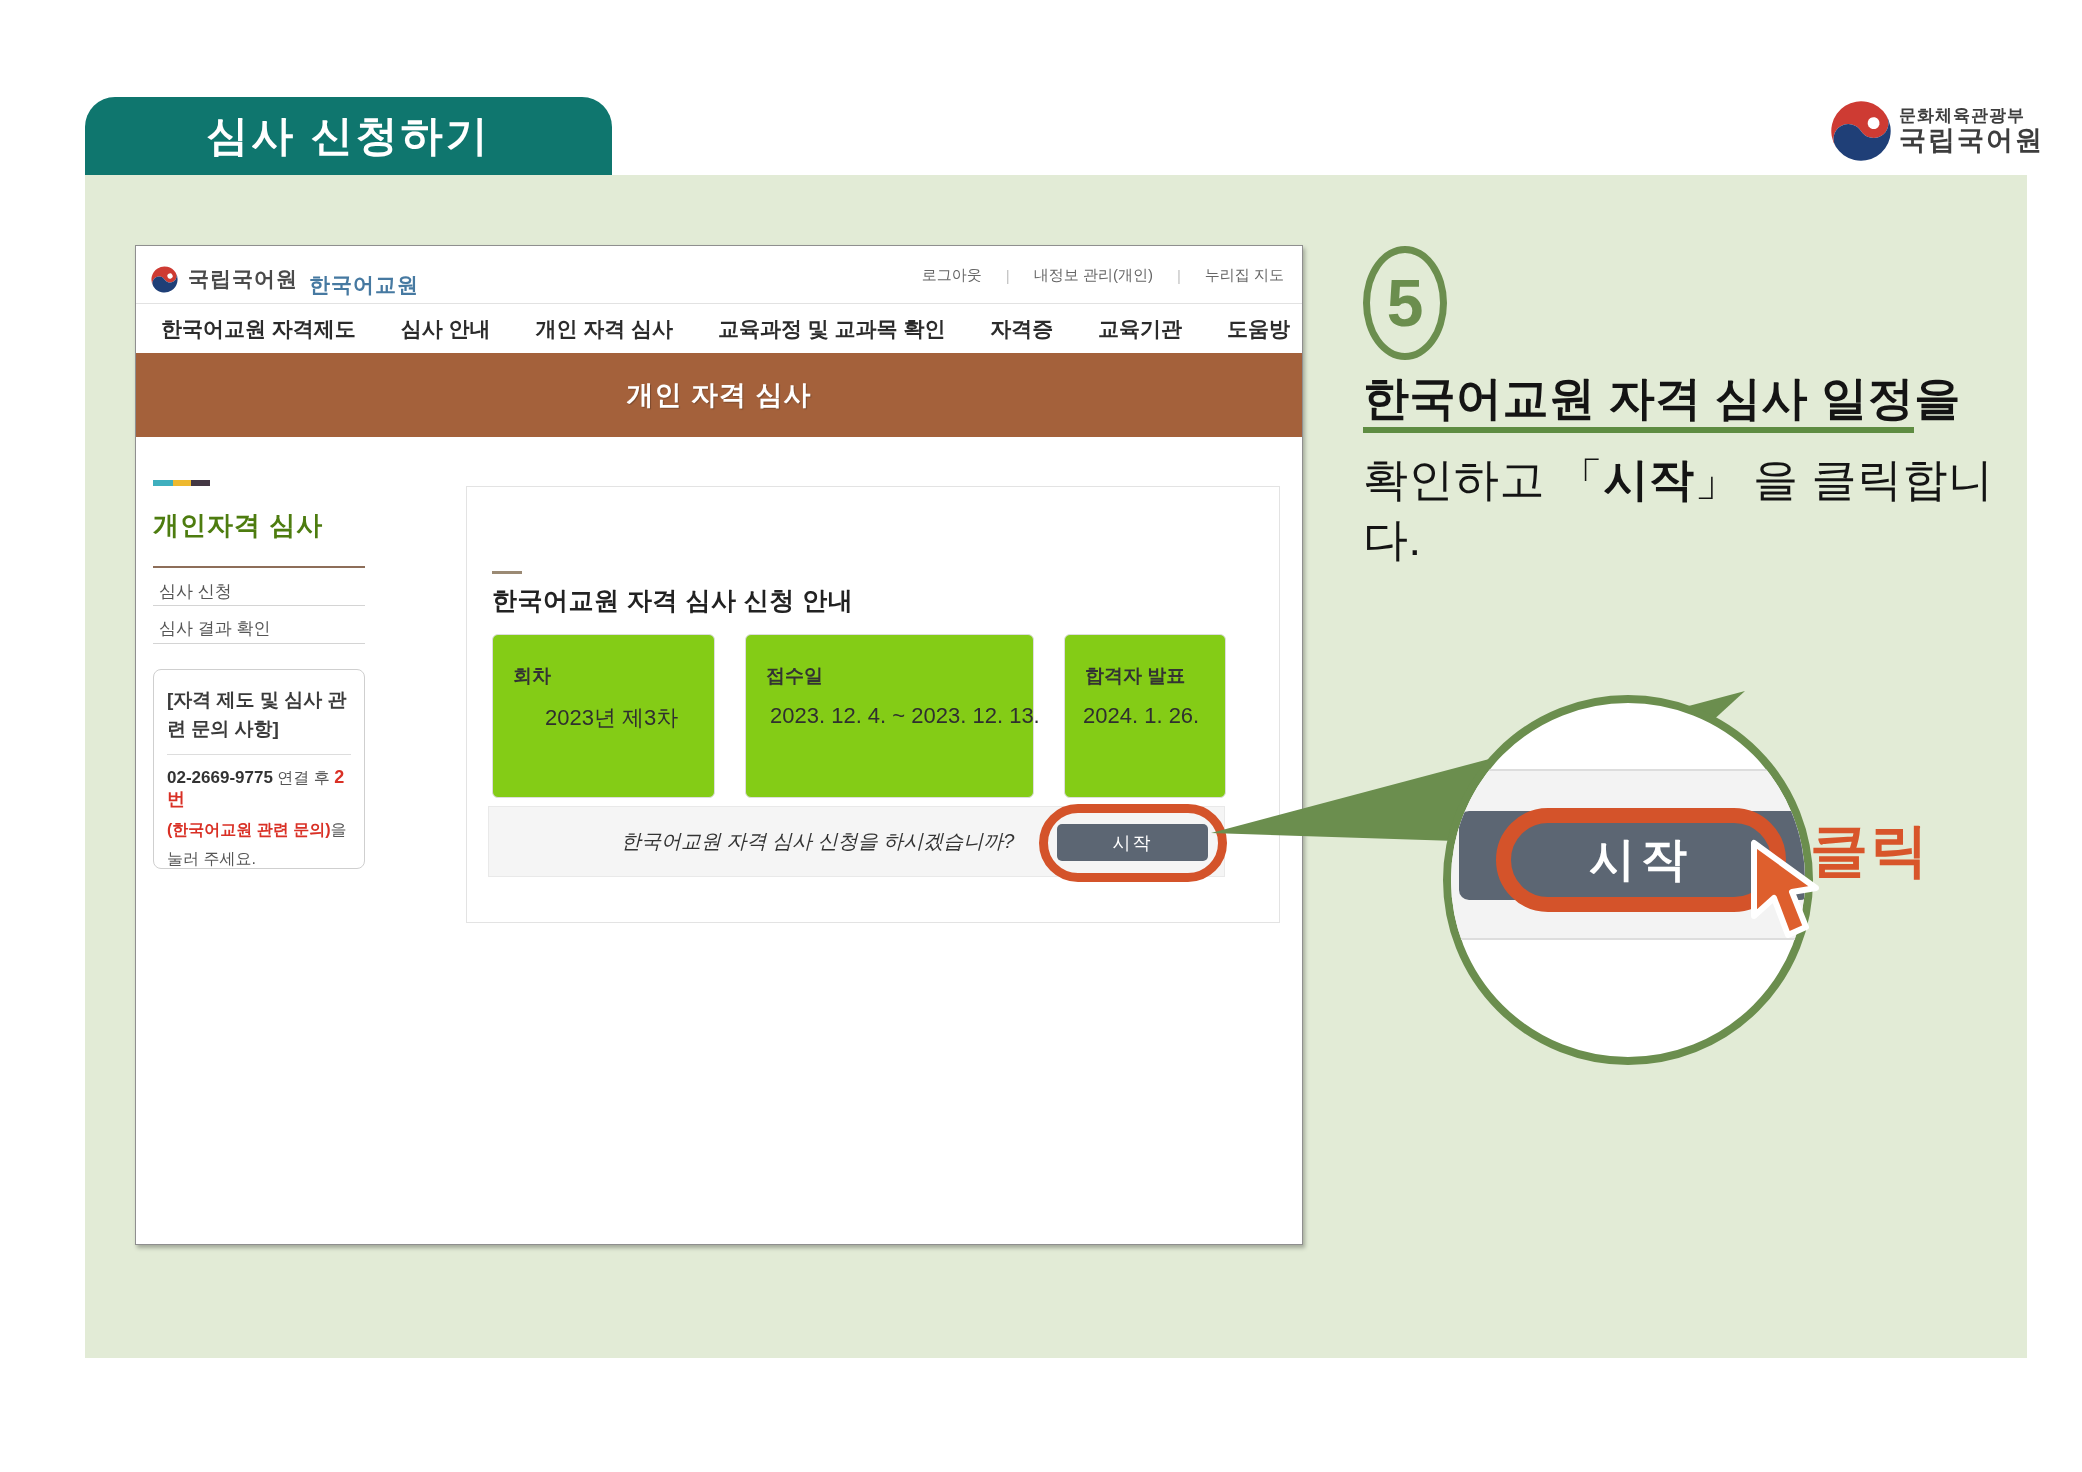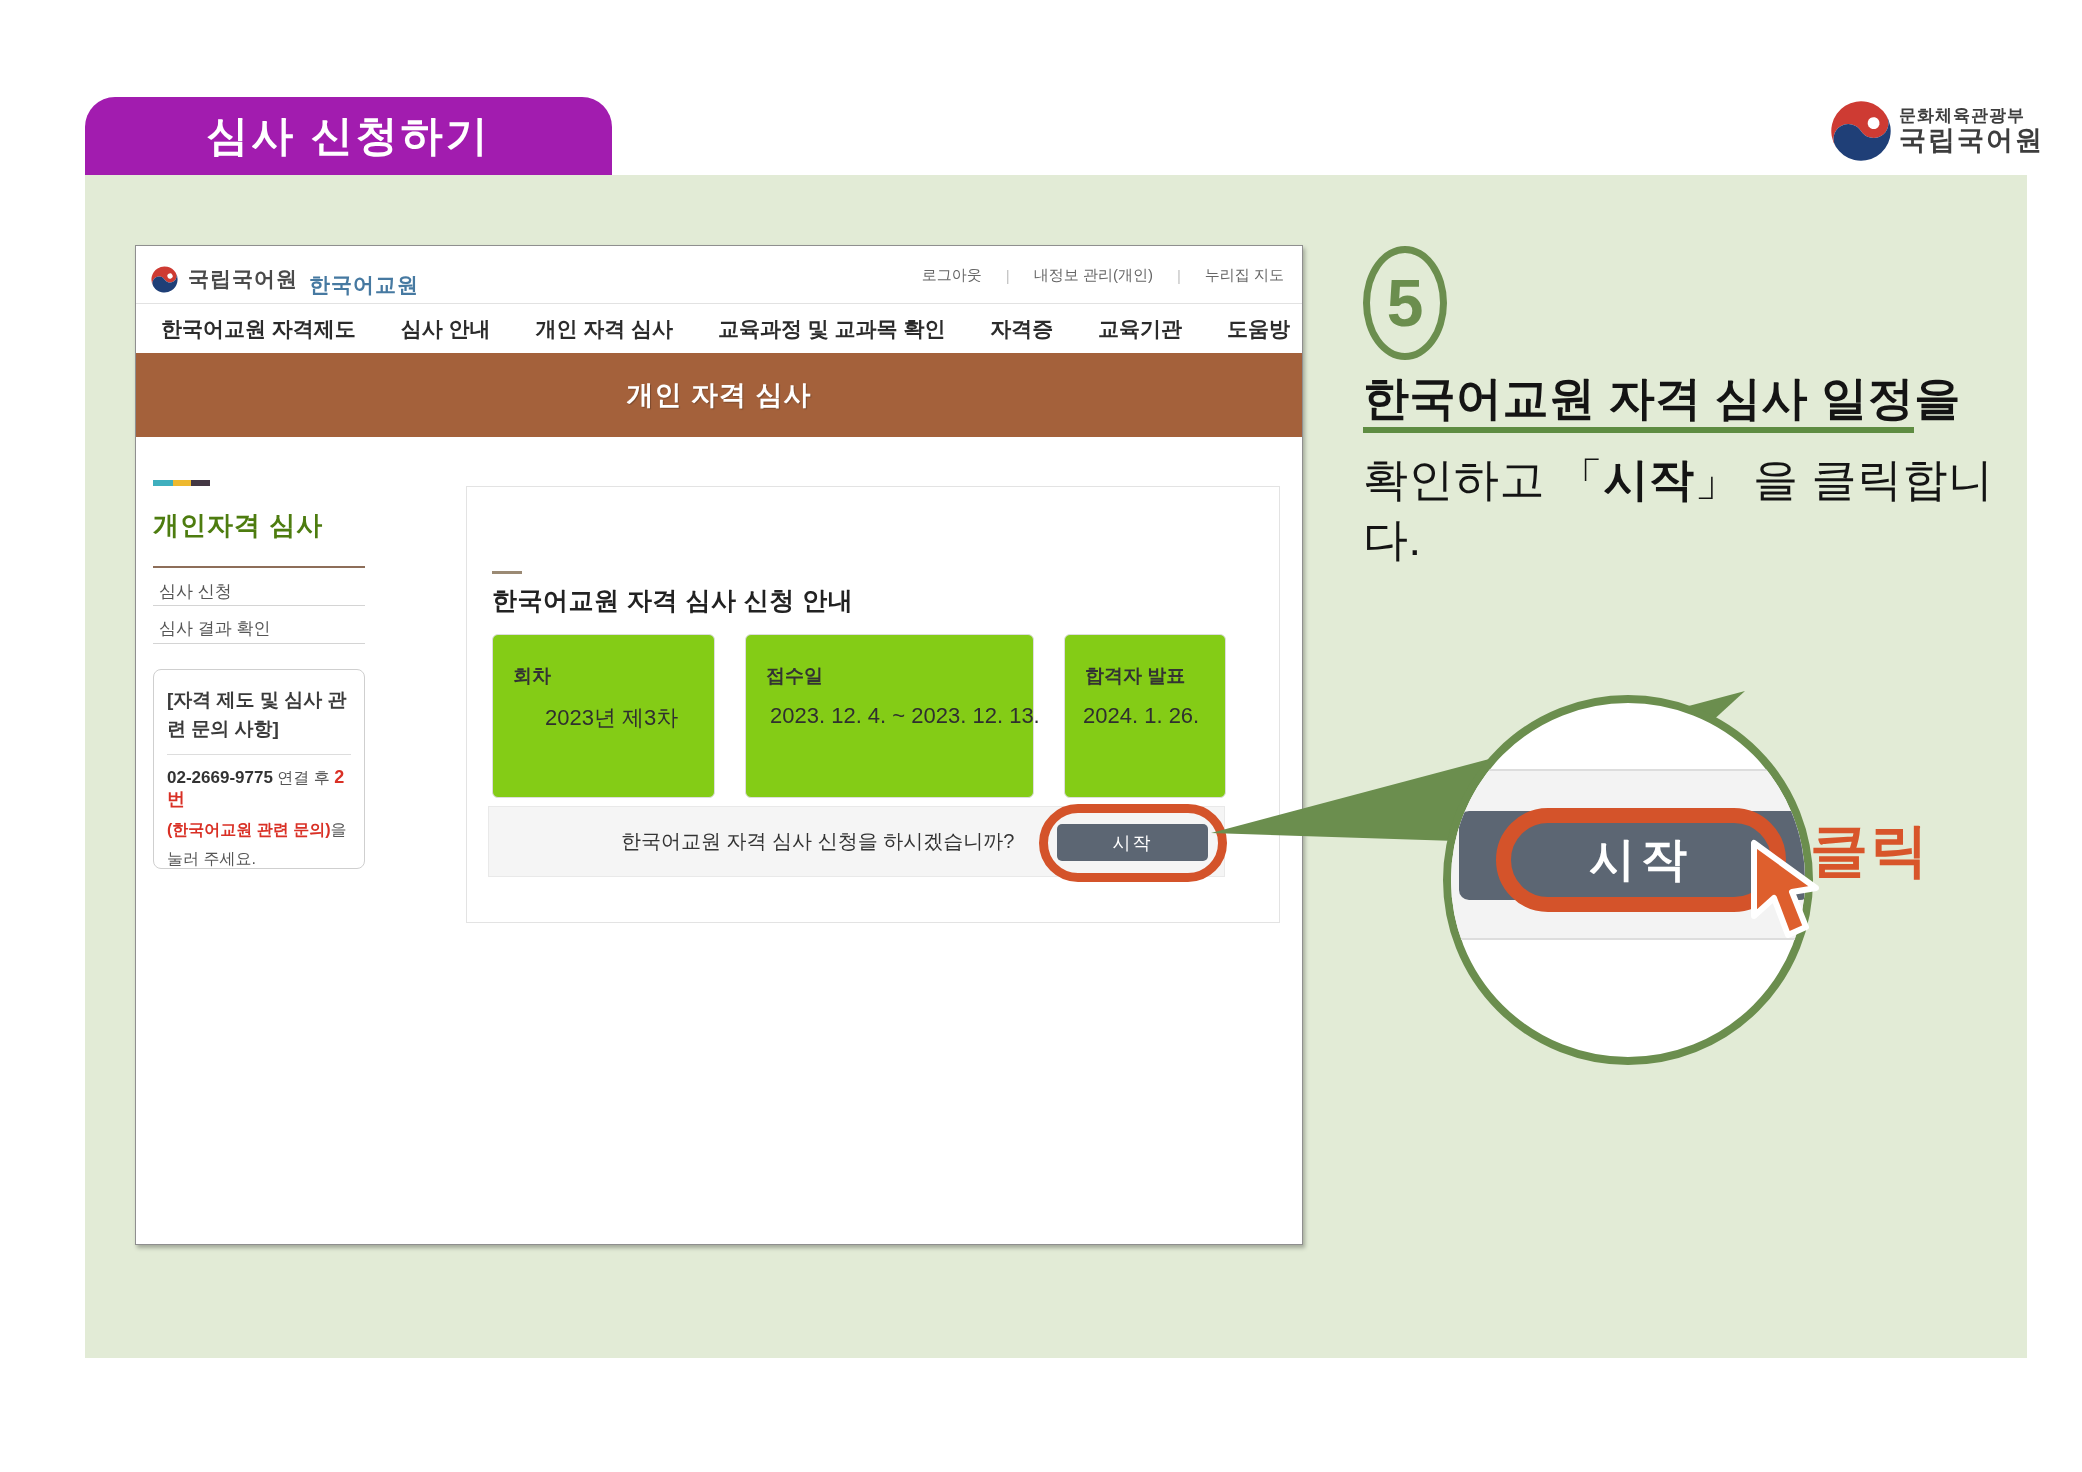--- a/index.html
+++ b/index.html
@@ -3,21 +3,21 @@
 <meta charset="utf-8">
 <style>
   * { margin:0; padding:0; box-sizing:border-box; }
   html,body { width:2082px; height:1472px; background:#ffffff;
     font-family:"Liberation Sans","DejaVu Sans",sans-serif; }
   .stage { position:relative; width:2082px; height:1472px; overflow:hidden; background:#fff; }
   .abs { position:absolute; }
 
   
   .green-panel { left:85px; top:175px; width:1942px; height:1183px; background:#E2EBD6; }
-  .title-banner { left:85px; top:97px; width:527px; height:78px; background:#a21caf;
+  .title-banner { left:85px; top:97px; width:527px; height:78px; background:#0f766e;
     border-radius:30px 30px 0 0; display:flex; align-items:center; justify-content:center; }
   .title-banner span { color:#fff; font-size:42px; font-weight:700; letter-spacing:3px; }
 
   .gov-logo { left:1828px; top:98px; display:flex; align-items:center; gap:5px; }
   .gov-logo .mark { width:66px; height:66px; }
   .gov-logo .txt { display:flex; flex-direction:column; line-height:1.15; }
   .gov-logo .ministry { font-size:17px; font-weight:800; color:#3d3d3d; letter-spacing:1px; }
   .gov-logo .institute { font-size:27px; font-weight:800; color:#3d3d3d; letter-spacing:2px; }
 
   
@@ -73,21 +73,21 @@
   .card .value { position:absolute; top:68px; font-size:22px; color:#2f2f2f; white-space:nowrap; }
   .card1 { left:25px;  width:223px; }
   .card2 { left:278px; width:289px; }
   .card3 { left:597px; width:162px; }
   .card1 .value { left:52px; }
   .card2 .value { left:24px; }
   .card3 .value { left:18px; }
   .qbar { position:absolute; left:21px; top:319px; width:737px; height:71px; background:#f5f5f5;
     border:1px solid #e9e9e9; }
   .qtext { position:absolute; left:132px; top:0; height:100%; display:flex; align-items:center;
-    font-size:20px; color:#333; }
+    font-size:20px; color:#333;font-style:italic; }
   .start-btn { position:absolute; left:568px; top:17px; width:151px; height:37px; background:#5C6673;
     border-radius:5px; color:#fff; font-size:18px; display:flex; align-items:center; justify-content:center;
     letter-spacing:2px; }
   .orange-ring { position:absolute; left:550px; top:-3px; width:188px; height:78px;
     border:9px solid #D4532A; border-radius:39px; }
 
   
   .step-badge { left:1363px; top:246px; width:84px; height:114px; border:7px solid #6B8E4E;
     border-radius:50%; display:flex; align-items:center; justify-content:center;
     color:#6B8E4E; font-size:66px; font-weight:800; background:transparent; }

